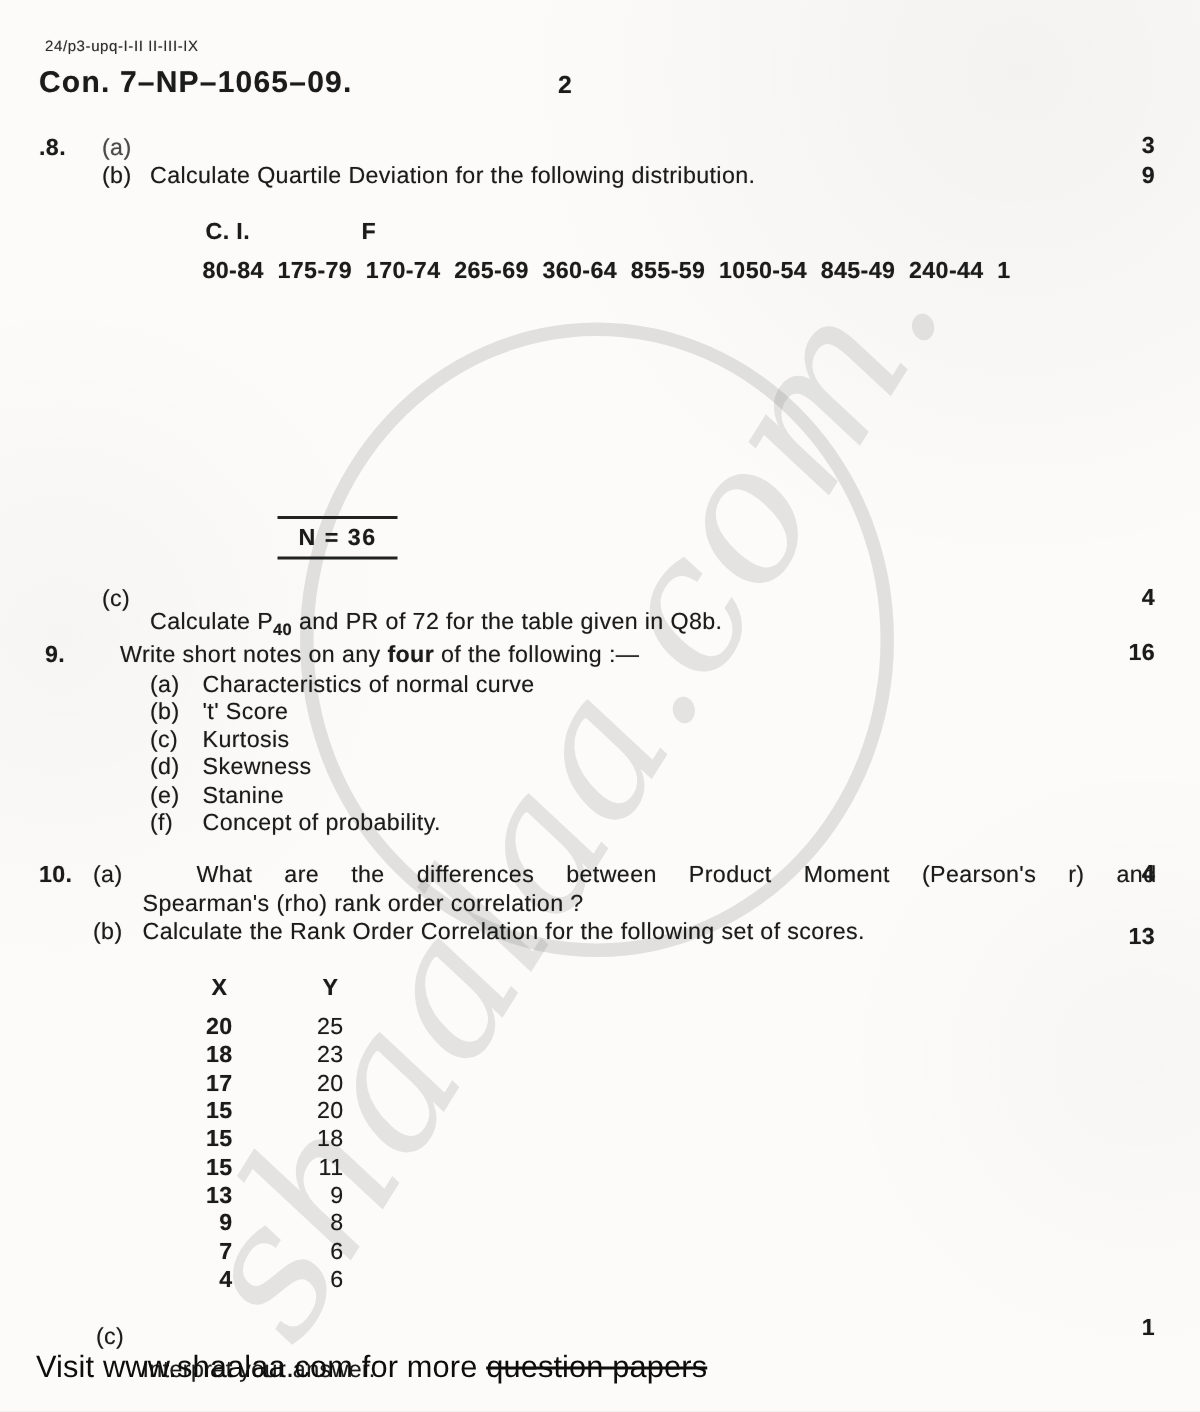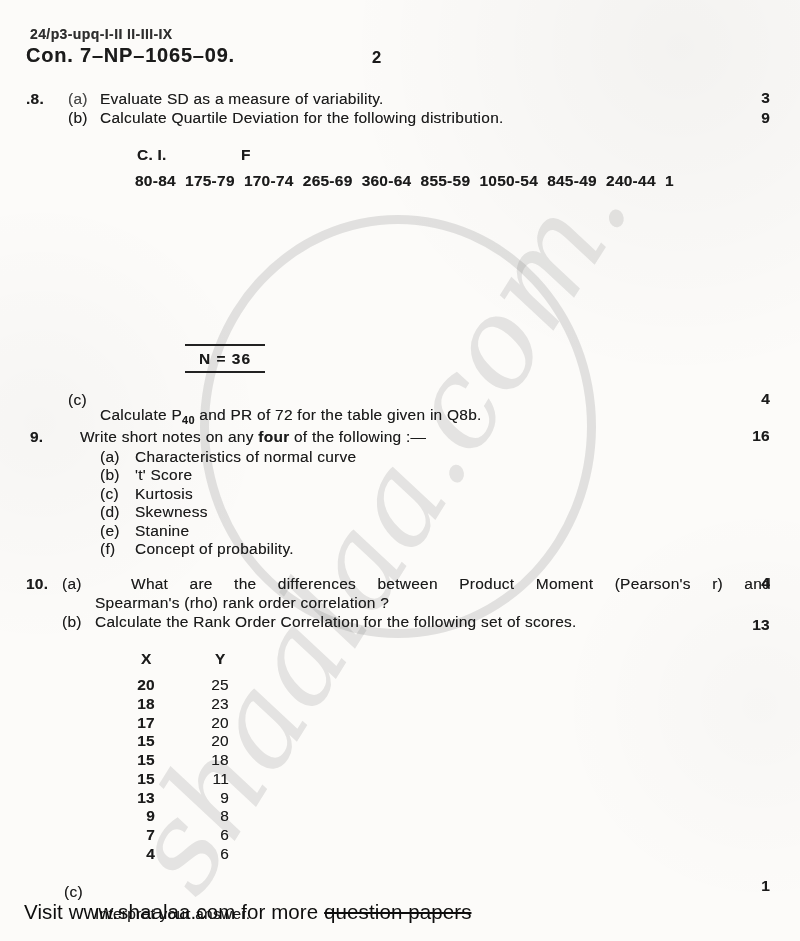--- a/index.html
+++ b/index.html
@@ -14,21 +14,21 @@
     font-family:"Liberation Sans", sans-serif;
     color:#1b1b1b;
   }
   .abs{position:absolute;}
   .scan{text-shadow:0 0 0.6px rgba(25,25,25,0.45);letter-spacing:0.25px;}
   .body-t{font-size:15.5px;font-weight:500;white-space:nowrap;}
   .bold{font-weight:700;}
   .marks{font-size:15.5px;font-weight:700;width:34px;text-align:right;}
   .qlabel{color:#4a4a4a;}
   
-  .code{font-size:14px;font-weight:700;letter-spacing:0.4px;color:#2e2e2e;}
+  .code{font-size:10px;font-weight:400;letter-spacing:0.4px;color:#2e2e2e;}
   .ref{font-size:20px;font-weight:700;letter-spacing:0.8px;}
   .pgnum{font-size:16.5px;font-weight:700;}
   
   .wm-ring{
     left:200px;top:215px;width:378px;height:405px;border-radius:50%;
     border:9px solid rgba(170,170,170,0.33);
   }
   .wm-text{
     left:-10px;top:490px;width:740px;height:150px;text-align:center;
     font-family:"DejaVu Serif", serif;font-style:italic;
@@ -66,21 +66,20 @@
 
   <div class="abs wm-ring"></div>
   <div class="abs wm-text">shaalaa.com.</div>
 
   <div class="abs code scan" style="left:30px;top:26px;">24/p3-upq-I-II II-III-IX</div>
   <div class="abs ref scan" style="left:26px;top:44px;">Con. 7–NP–1065–09.</div>
   <div class="abs pgnum scan" style="left:372px;top:48px;">2</div>
 
   <div class="abs body-t bold scan" style="left:26px;top:90px;">.8.</div>
   <div class="abs body-t scan qlabel" style="left:68px;top:90px;">(a)</div>
-  <div class="abs body-t scan" style="left:100px;top:90px;">Evaluate SD as a measure of variability.</div>
   <div class="abs marks scan" style="left:736px;top:89px;">3</div>
 
   <div class="abs body-t scan" style="left:68px;top:109px;">(b)</div>
   <div class="abs body-t scan" style="left:100px;top:109px;">Calculate Quartile Deviation for the following distribution.</div>
   <div class="abs marks scan" style="left:736px;top:109px;">9</div>
 
   <div class="abs body-t bold scan" style="left:137px;top:146px;">C. I.</div>
   <div class="abs body-t bold scan" style="left:241px;top:146px;">F</div>
 
   <div class="abs ci-rows scan">

